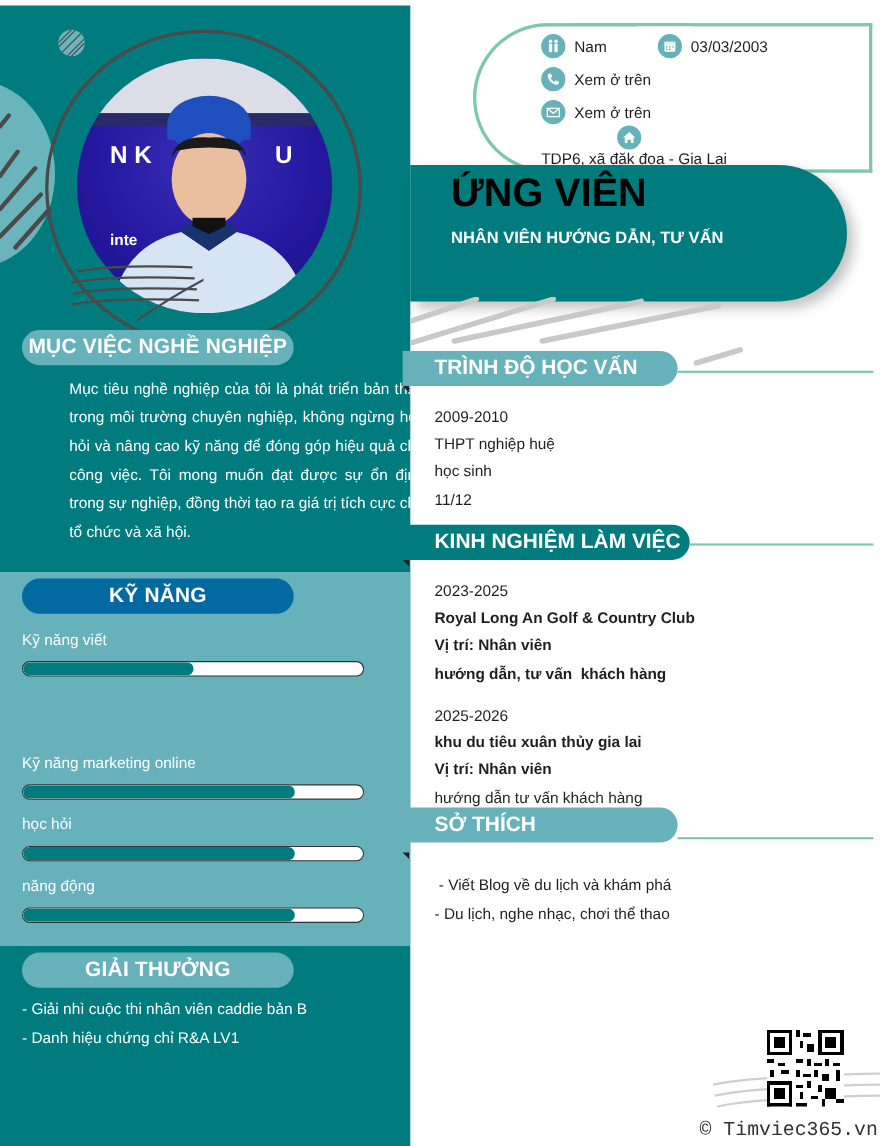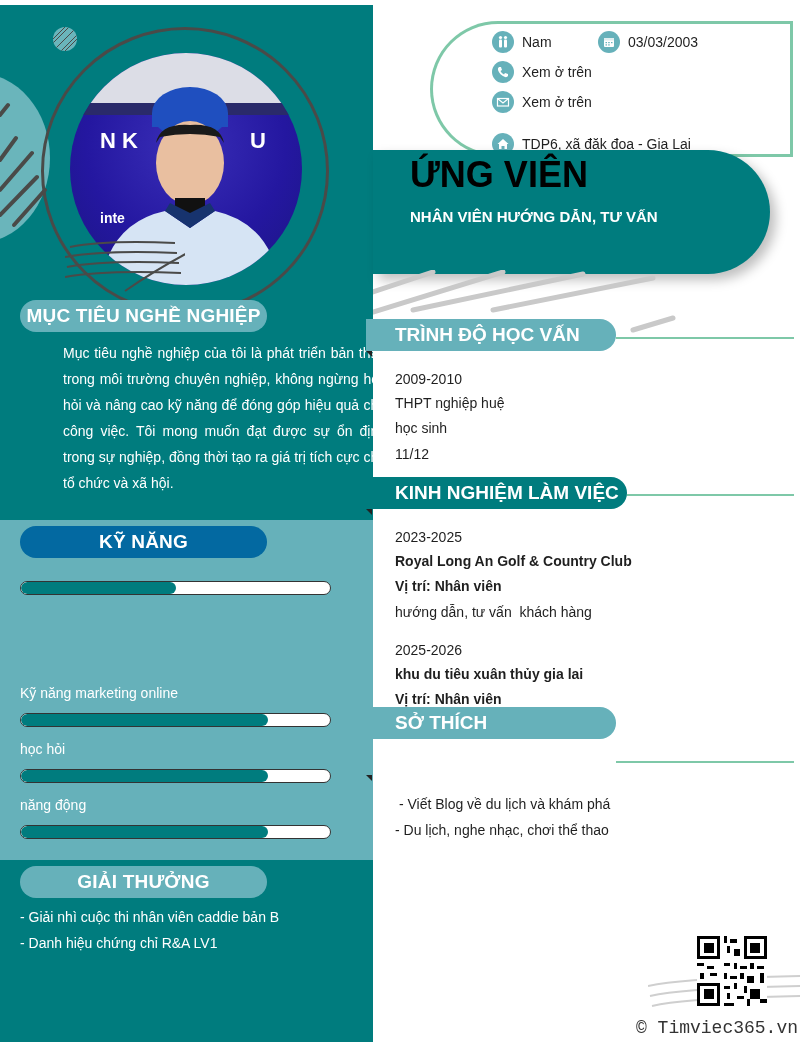--- a/index.html
+++ b/index.html
@@ -107,26 +107,27 @@
   <svg class="postmark" viewBox="0 0 120 60">
     <g stroke="#4a4a48" stroke-width="2" fill="none">
       <path d="M5 12 Q40 5 110 8"></path>
       <path d="M0 22 Q40 15 112 18"></path>
       <path d="M2 32 Q40 25 114 28"></path>
       <path d="M0 42 Q40 35 116 38"></path>
       <path d="M60 56 Q140 0 260 -40"></path>
     </g>
   </svg>
 
-  <div class="pill light career-pill" style="top:295px;">MỤC TIÊU NGHỀ NGHIỆP</div>
+  <div class="pill light career-pill" style="top:295px;">MỤC VIỆC NGHỀ NGHIỆP</div>
   <div class="career-text" style="top:335px;"> Mục tiêu nghề nghiệp của tôi là phát triển bản thân trong môi trường chuyên nghiệp, không ngừng học hỏi và nâng cao kỹ năng để đóng góp hiệu quả cho công việc. Tôi mong muốn đạt được sự ổn định trong sự nghiệp, đồng thời tạo ra giá trị tích cực cho tổ chức và xã hội.</div>
 
   <div class="pill dark skills-pill" style="top:521px;">KỸ NĂNG</div>
 
   <div class="skill" style="top:566px;">
+    <div class="skill-label">Kỹ năng viết</div>
     <div class="skill-bar">
         <div class="skill-fill" style="width:50%"></div>
       </div>
   </div>
   <div class="skill" style="top:678px;">
     <div class="skill-label">Kỹ năng marketing online</div>
     <div class="skill-bar">
         <div class="skill-fill" style="width:80%"></div>
       </div>
   </div>
@@ -189,21 +190,21 @@
 </div>
 <div class="contact-row" style="left:492px; top:91px;">
   <span class="cicon">
       <svg viewBox="0 0 14 14">
         <rect x="1.5" y="3.5" width="11" height="7.5" fill="none" stroke="#fff" stroke-width="1.2"></rect>
         <path d="M1.5 3.5 L7 8 L12.5 3.5" fill="none" stroke="#fff" stroke-width="1.2"></path>
       </svg>
     </span>
   <span>Xem ở trên</span>
 </div>
-<div class="contact-row" style="left:492px; top:133px;">
+<div class="contact-row" style="left:492px; top:114px;flex-direction:column;">
   <span class="cicon">
       <svg viewBox="0 0 14 14">
         <path d="M7 2 L12.5 7 L11 7 L11 12 L8.5 12 L8.5 9 L5.5 9 L5.5 12 L3 12 L3 7 L1.5 7 Z" fill="#fff"></path>
       </svg>
     </span>
   <span>TDP6, xã đăk đoa - Gia Lai</span>
 </div>
 
 <div class="name-banner"></div>
 <div class="name-title">ỨNG VIÊN</div>
@@ -226,28 +227,28 @@
 <div class="rtext" style="top:418px;">học sinh</div>
 <div class="rtext" style="top:444px;">11/12</div>
 
 <div class="sec-head dark" style="top:477px; width:261px;">KINH NGHIỆM LÀM VIỆC</div>
 <div class="sec-line" style="top:494px; left:627px; width:167px;"></div>
 <div class="corner-tri" style="left:366px; top:509px;"></div>
 
 <div class="rtext" style="top:527px;">2023-2025</div>
 <div class="rtext bold" style="top:551px;">Royal Long An Golf &amp; Country Club</div>
 <div class="rtext bold" style="top:576px;">Vị trí: Nhân viên</div>
-<div class="rtext" style="top:602px; white-space:pre;">hướng dẫn, tư vấn  khách hàng</div>
+<div class="rtext" style="top:602px; white-space:pre;font-weight:bold;">hướng dẫn, tư vấn  khách hàng</div>
 
 <div class="rtext" style="top:640px;">2025-2026</div>
 <div class="rtext bold" style="top:664px;">khu du tiêu xuân thủy gia lai</div>
 <div class="rtext bold" style="top:689px;">Vị trí: Nhân viên</div>
 <div class="rtext" style="top:715px;">hướng dẫn tư vấn khách hàng</div>
 
-<div class="sec-head light" style="top:707px; width:250px;text-align:right;">SỞ THÍCH</div>
+<div class="sec-head light" style="top:734px; width:250px;text-align:right;">SỞ THÍCH</div>
 <div class="sec-line" style="top:761px; left:616px; width:178px;"></div>
 <div class="corner-tri" style="left:366px; top:775px;"></div>
 <div class="rtext" style="top:794px; white-space:pre;"> - Viết Blog về du lịch và khám phá</div>
 <div class="rtext" style="top:820px;">- Du lịch, nghe nhạc, chơi thể thao</div>
 
 <svg class="qr-strokes" viewBox="0 0 152 40">
   <g stroke="#cfcfcf" stroke-width="2" fill="none">
     <path d="M0 16 Q40 8 152 6"></path>
     <path d="M2 26 Q40 18 152 16"></path>
     <path d="M4 36 Q40 28 152 26"></path>

